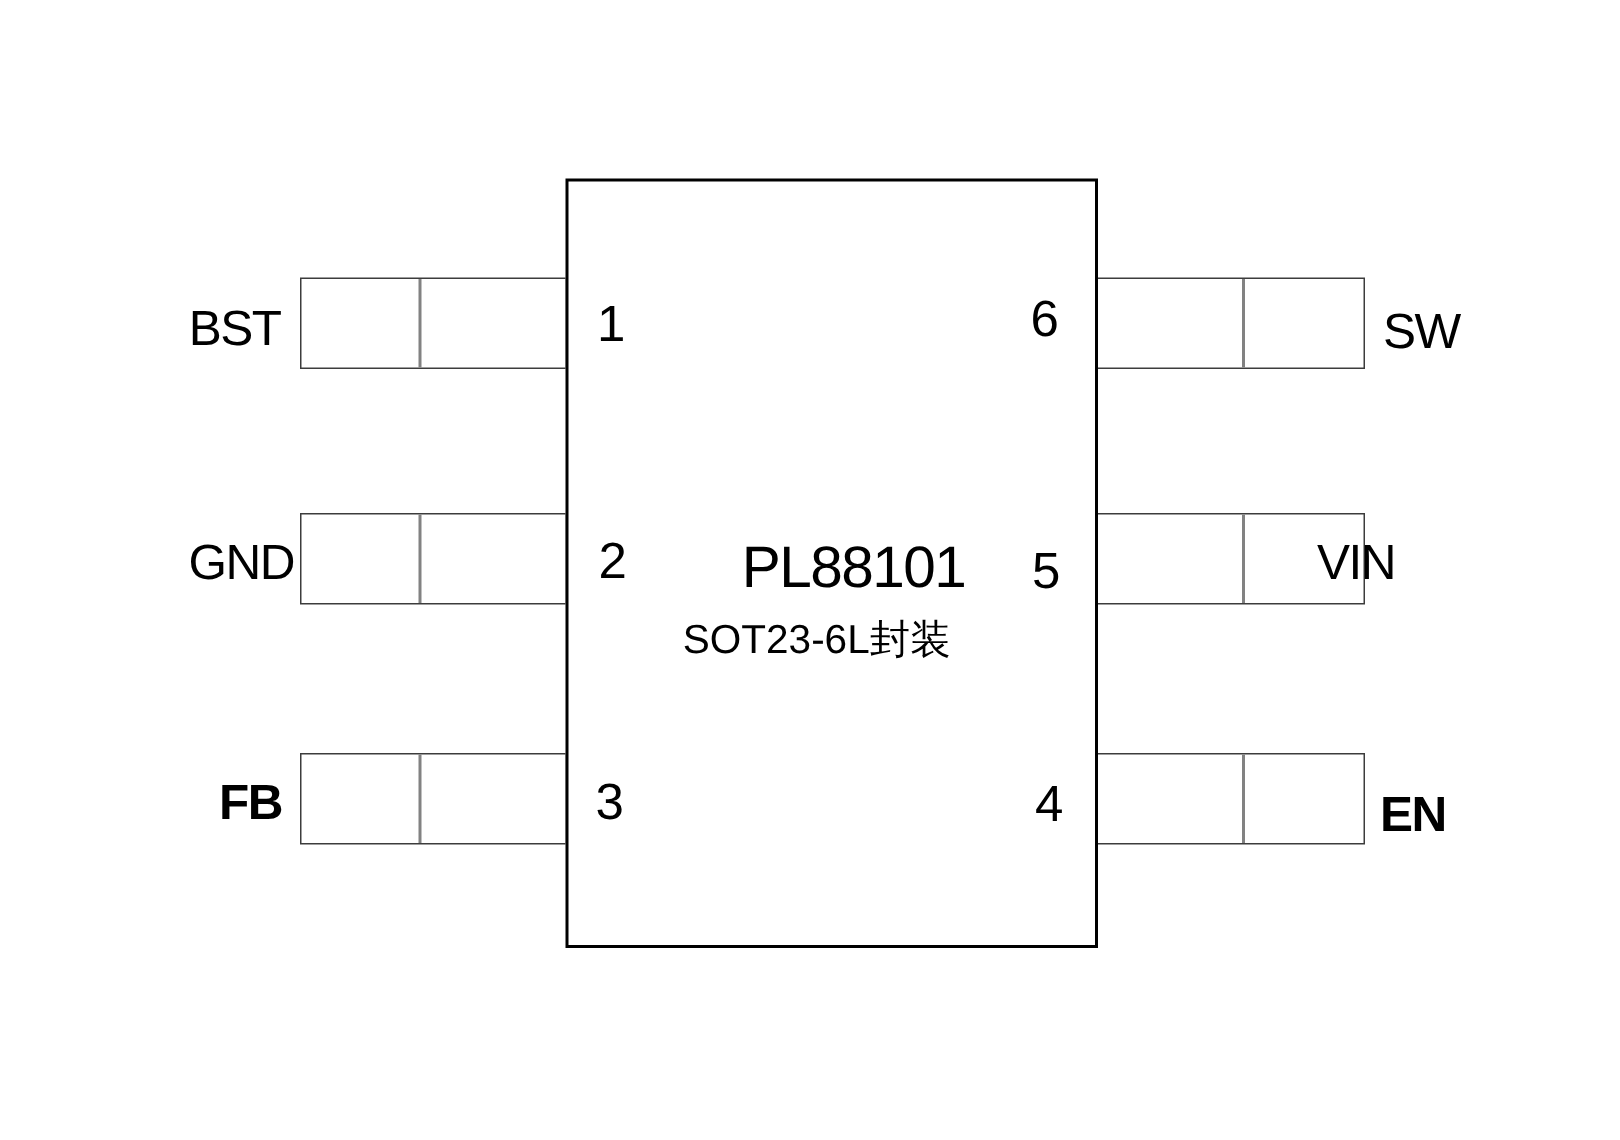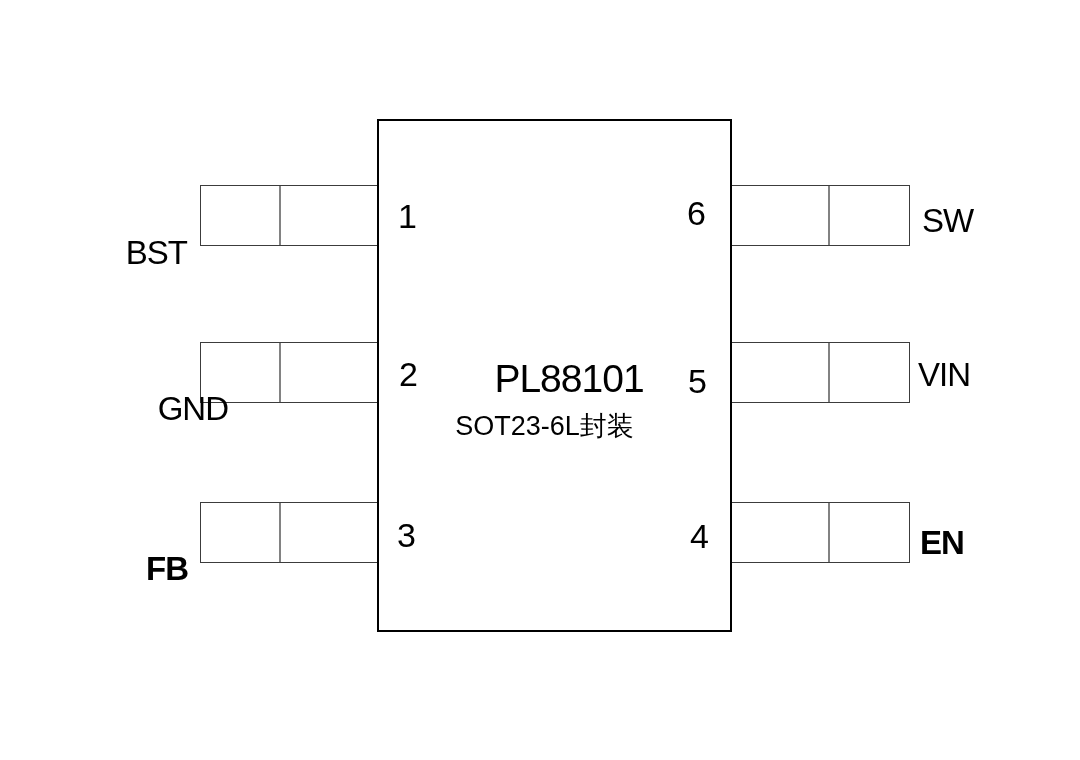--- a/index.html
+++ b/index.html
@@ -70,21 +70,21 @@
   
   .pin-label {
     position: absolute;
     font-size: 33px;
     line-height: 33px;
     letter-spacing: -1px;
     white-space: nowrap;
     z-index: 3;
     text-align: right;
   }
-  .pin-label.l { text-align: right; margin-top: 34px; }
+  .pin-label.l { text-align: right; }
 
   
   .chip-title {
     position: absolute;
     left: 377px;
     width: 384px;
     top: 359px;
     font-size: 39px;
     line-height: 40px;
     text-align: center;
@@ -145,19 +145,19 @@
   <div class="chip-subtitle">SOT23-6L封装</div>
 
   <div class="pin-num" style="left:390px; top:199px;">1</div>
   <div class="pin-num" style="left:391px; top:357px;">2</div>
   <div class="pin-num" style="left:389px; top:518px;">3</div>
   <div class="pin-num" style="left:679px; top:196px;">6</div>
   <div class="pin-num" style="left:680px; top:364px;">5</div>
   <div class="pin-num" style="left:682px; top:519px;">4</div>
 
   <div class="pin-label l" style="right:893px; top:202px;">BST</div>
-  <div class="pin-label l" style="right:852px; top:358px;">GND</div>
+  <div class="pin-label l" style="right:884px; top:358px;">GND</div>
   <div class="pin-label l" style="right:892px; top:518px;font-weight:bold;">FB</div>
   <div class="pin-label r" style="left:922px; top:204px;">SW</div>
-  <div class="pin-label r" style="left:918px; top:358px;">VIN</div>
+  <div class="pin-label r" style="left:878px; top:358px;">VIN</div>
   <div class="pin-label r" style="left:920px; top:526px;font-weight:bold;">EN</div>
 
 </div>
 
 </body></html>

